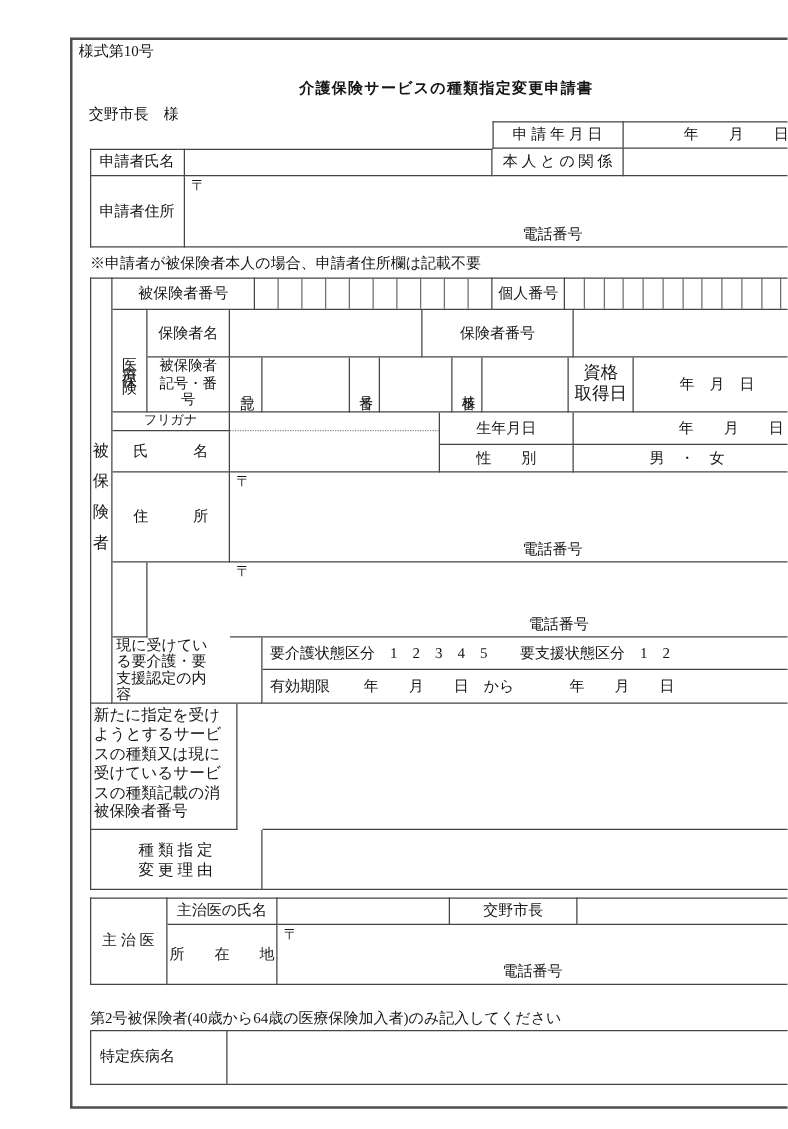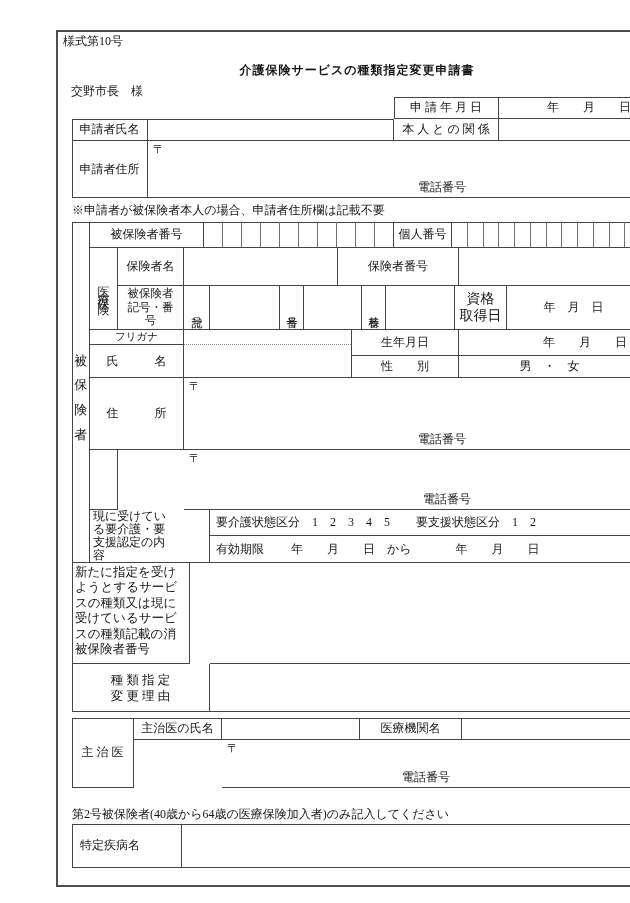--- a/index.html
+++ b/index.html
@@ -188,22 +188,23 @@
         <span>変 更 理 由</span>
       </div>
   </div>
   <div class="c" style="left:168px;top:664px;width:431px;height:48px"></div>
 
   <div class="et" style="left:30px;top:718px;width:569px"></div>
   <div class="el" style="left:30px;top:718px;height:70px"></div>
   <div class="c" style="left:30px;top:718px;width:62px;height:70px">主 治 医</div>
   <div class="c" style="left:92px;top:718px;width:88px;height:22px">主治医の氏名</div>
   <div class="c" style="left:180px;top:718px;width:138px;height:22px"></div>
-  <div class="c" style="left:318px;top:718px;width:102px;height:22px">医療機関名</div>
+  <div class="c" style="left:318px;top:718px;width:102px;height:22px">交野市長</div>
   <div class="c" style="left:420px;top:718px;width:179px;height:22px"></div>
+  <div class="c" style="left:92px;top:740px;width:88px;height:48px">所　　在　　地</div>
   <div class="c left" style="left:180px;top:740px;width:419px;height:48px">
     <span class="pm">〒</span>
     <span class="tel" style="left:180px">電話番号</span>
   </div>
 
   <div class="free" style="left:30px;top:806px">第2号被保険者(40歳から64歳の医療保険加入者)のみ記入してください</div>
   <div class="et" style="left:30px;top:824px;width:569px"></div>
   <div class="el" style="left:30px;top:824px;height:44px"></div>
   <div class="c left" style="left:30px;top:824px;width:110px;height:44px;padding-left:8px">特定疾病名</div>
   <div class="c" style="left:140px;top:824px;width:459px;height:44px"></div>

